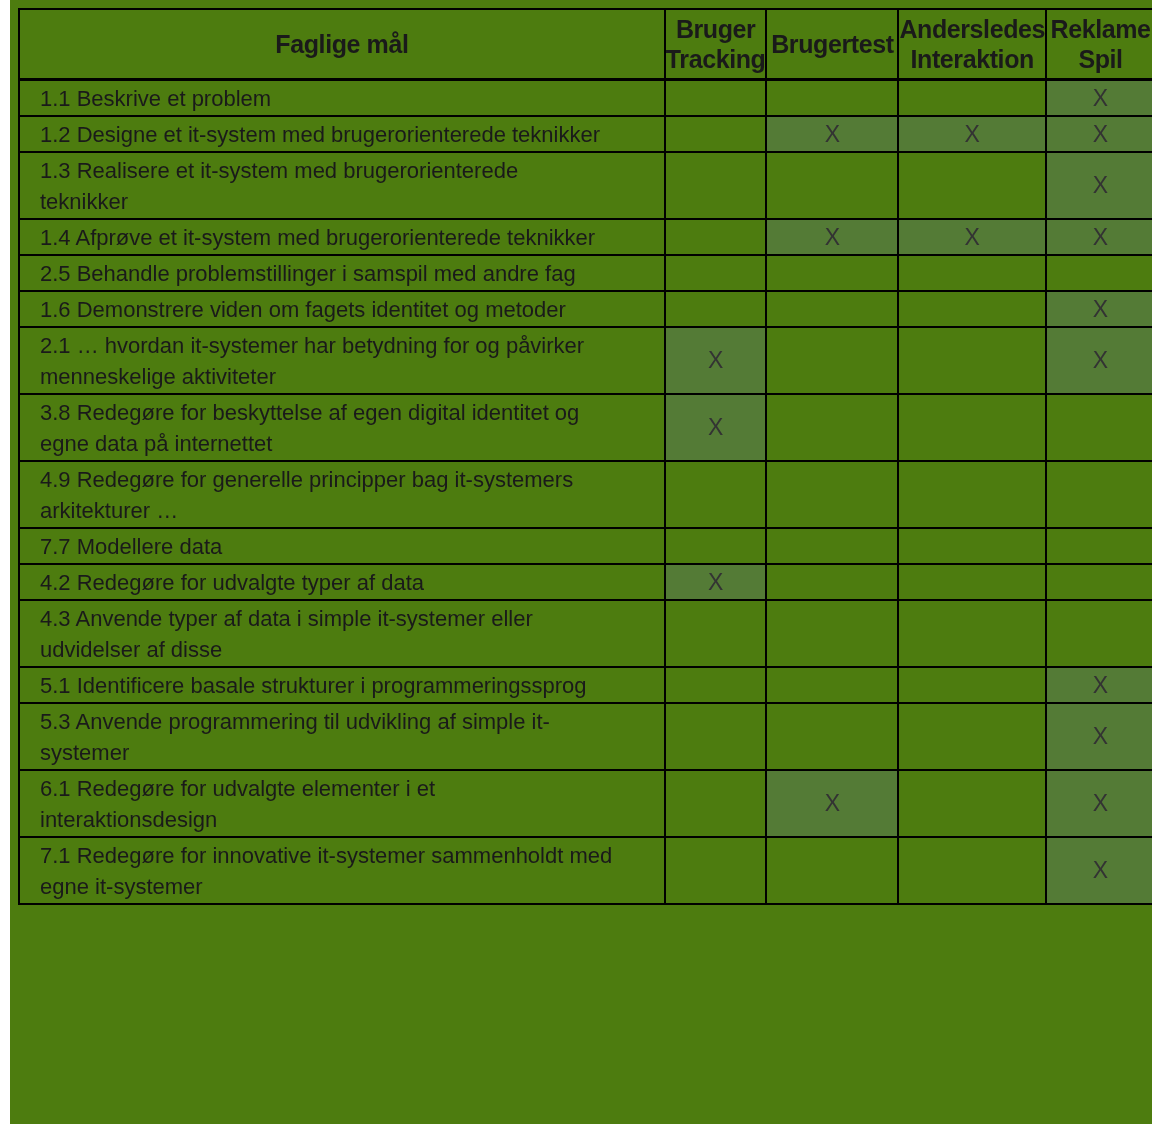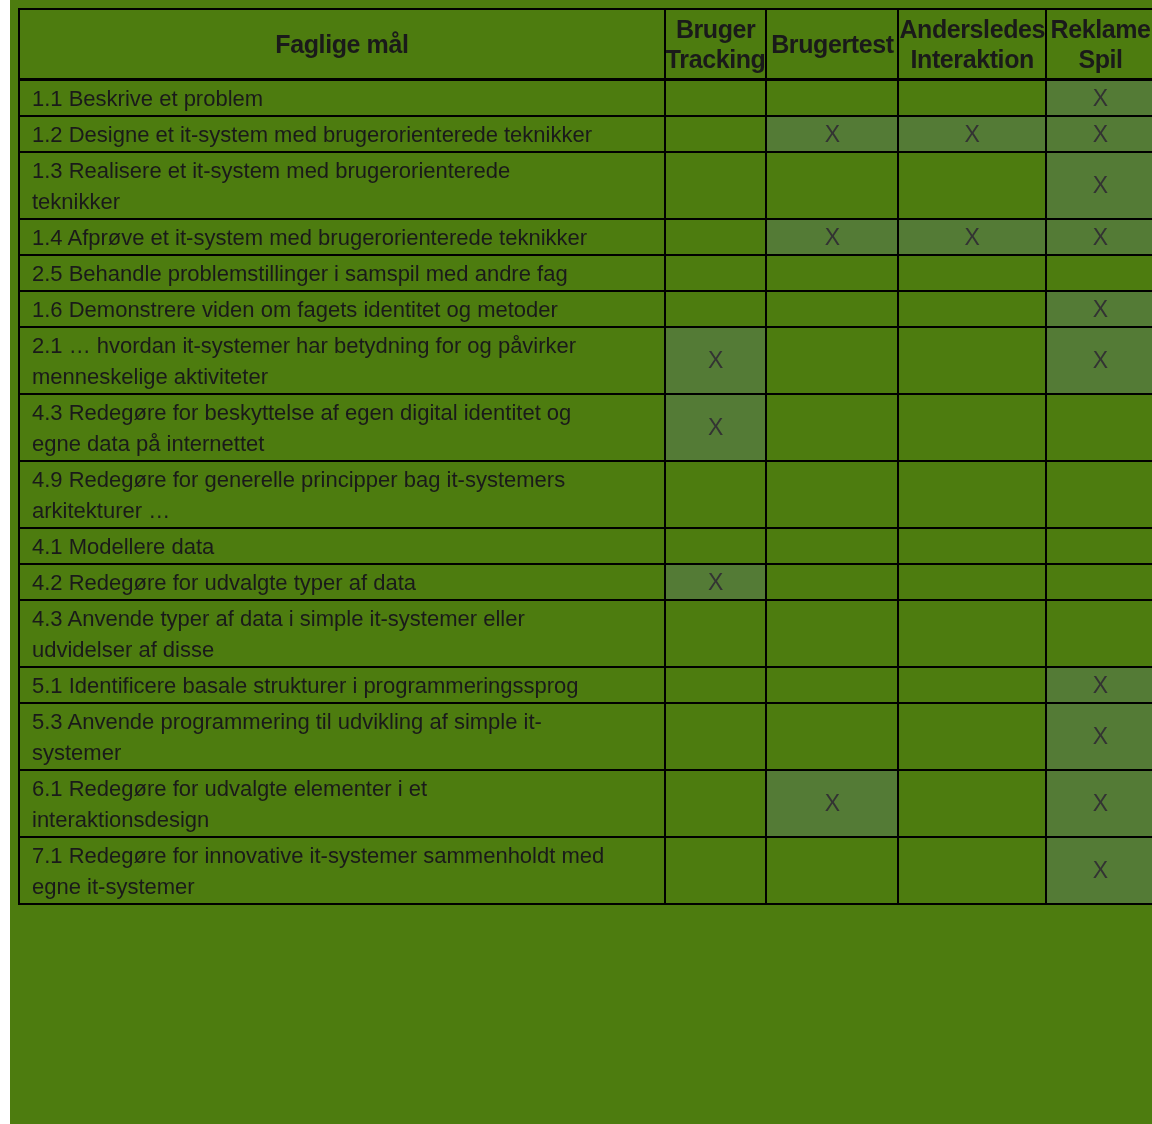--- a/index.html
+++ b/index.html
@@ -38,21 +38,21 @@
     line-height: 30px;
     letter-spacing: -0.4px;
     text-align: center;
     vertical-align: middle;
     padding: 4px 0;
     overflow: visible;
   }
   .matrix td.goal {
     font-size: 22px;
     line-height: 31px;
-    padding: 2px 4px 1px 12px;
+    padding: 2px 4px 1px 20px;
     vertical-align: middle;
     text-align: left;
     white-space: pre-wrap;
   }
   .matrix td.mark {
     text-align: center;
     vertical-align: middle;
     font-size: 23px;
     line-height: 31px;
     color: var(--mark-color, #333);
@@ -128,37 +128,37 @@
         </tr>
         <tr>
           <td class="goal">2.1 … hvordan it-systemer har betydning for og påvirker
 menneskelige aktiviteter</td>
           <td class="mark marked">X</td>
           <td class="mark"></td>
           <td class="mark"></td>
           <td class="mark marked">X</td>
         </tr>
         <tr>
-          <td class="goal">4.3 Redegøre for beskyttelse af egen digital identitet og
+          <td class="goal">3.8 Redegøre for beskyttelse af egen digital identitet og
 egne data på internettet</td>
           <td class="mark marked">X</td>
           <td class="mark"></td>
           <td class="mark"></td>
           <td class="mark"></td>
         </tr>
         <tr>
           <td class="goal">4.9 Redegøre for generelle principper bag it-systemers
 arkitekturer …</td>
           <td class="mark"></td>
           <td class="mark"></td>
           <td class="mark"></td>
           <td class="mark"></td>
         </tr>
         <tr>
-          <td class="goal">4.1 Modellere data</td>
+          <td class="goal">7.7 Modellere data</td>
           <td class="mark"></td>
           <td class="mark"></td>
           <td class="mark"></td>
           <td class="mark"></td>
         </tr>
         <tr>
           <td class="goal">4.2 Redegøre for udvalgte typer af data</td>
           <td class="mark marked">X</td>
           <td class="mark"></td>
           <td class="mark"></td>

